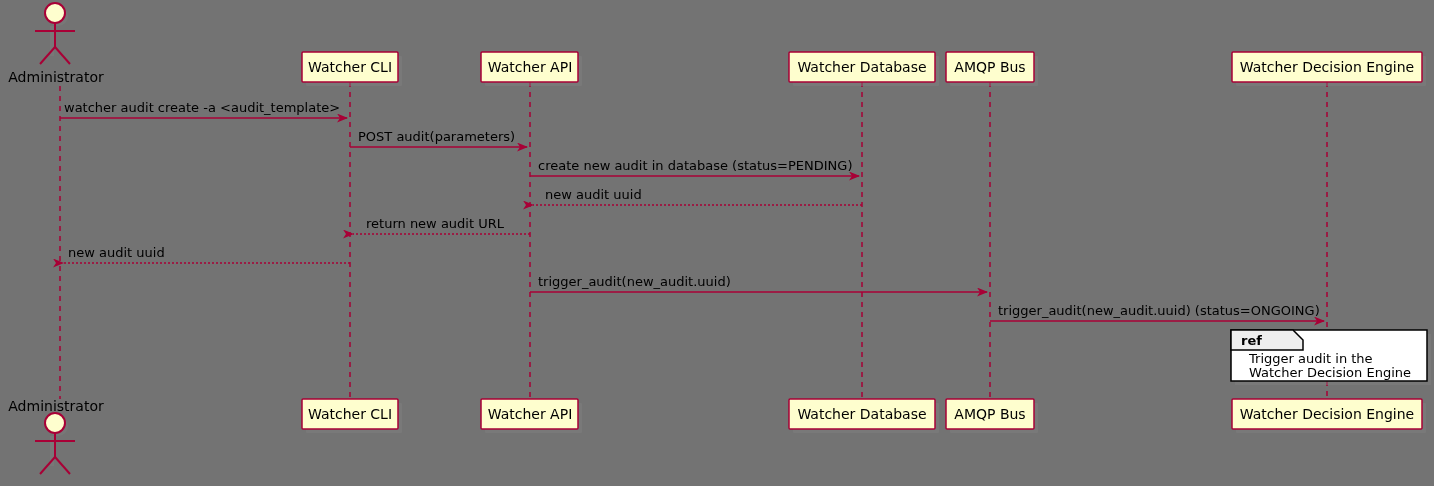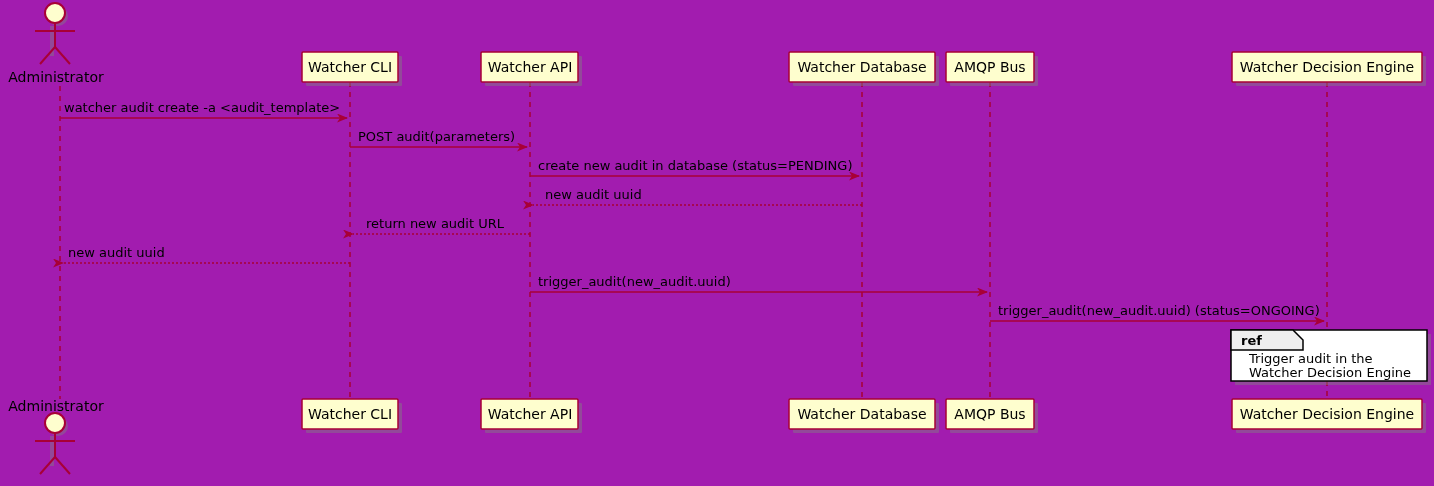--- a/index.html
+++ b/index.html
@@ -7,21 +7,21 @@
     padding: 0;
     background: #ffffff;
   }
   body {
     font-family: "DejaVu Sans", sans-serif;
   }
   #diagram {
     position: relative;
     width: 1434px;
     height: 486px;
-    background: #a21caf;
+    background: #737373;
     overflow: hidden;
   }
   svg#canvas {
     position: absolute;
     left: 0;
     top: 0;
     width: 1434px;
     height: 486px;
   }
   .msg-lbl {

